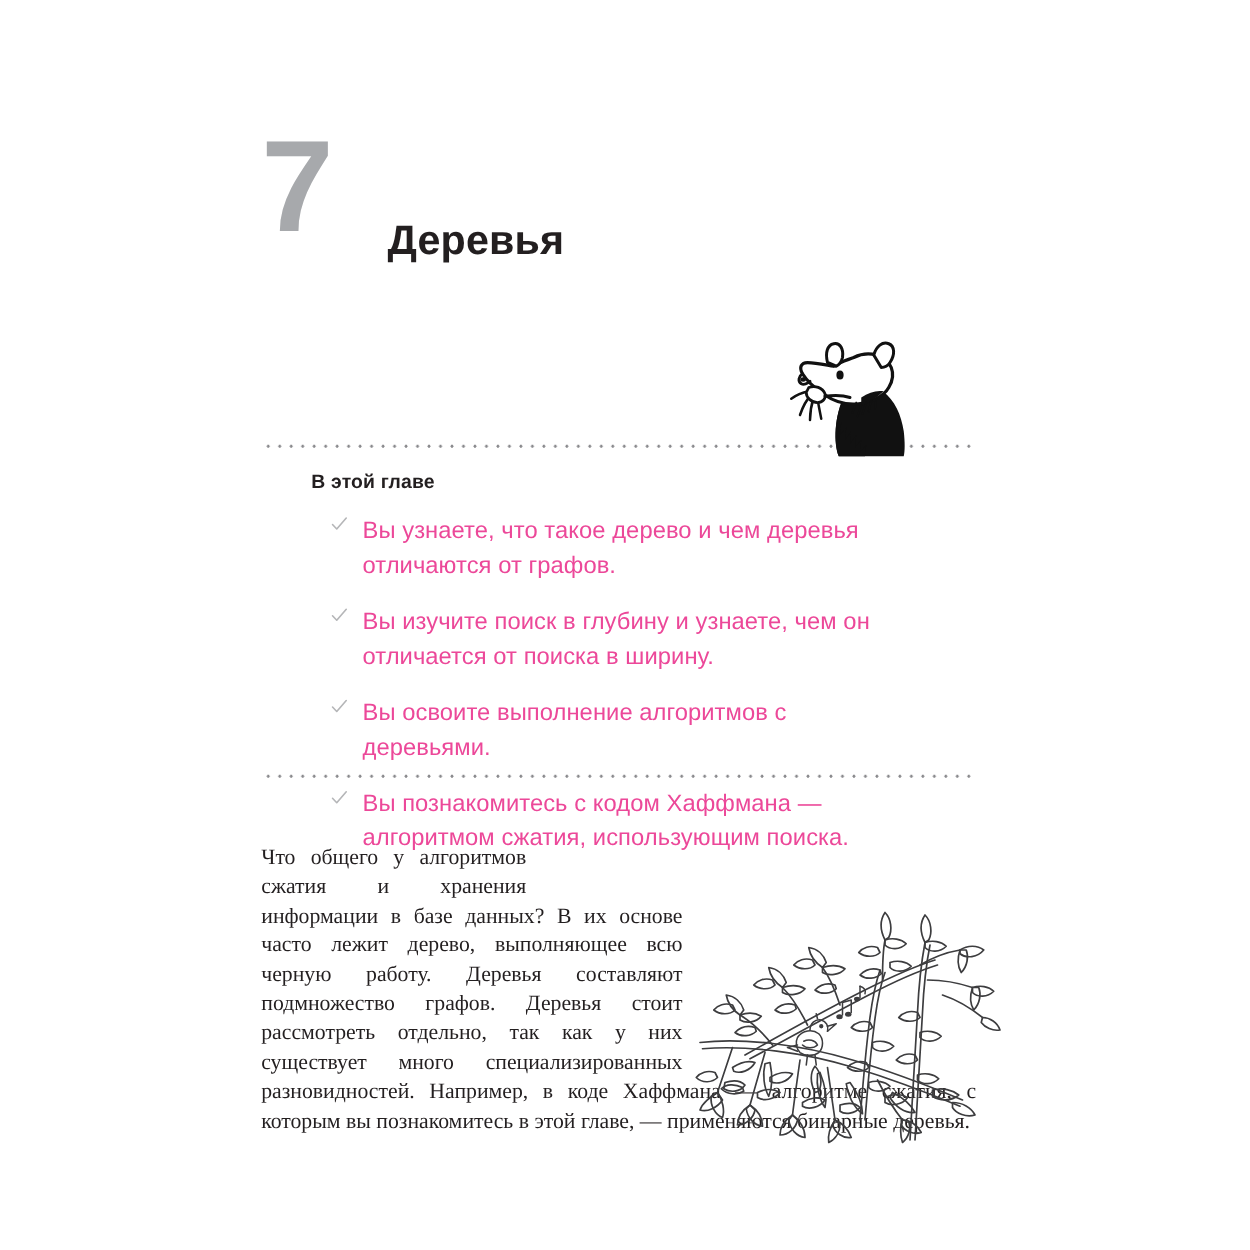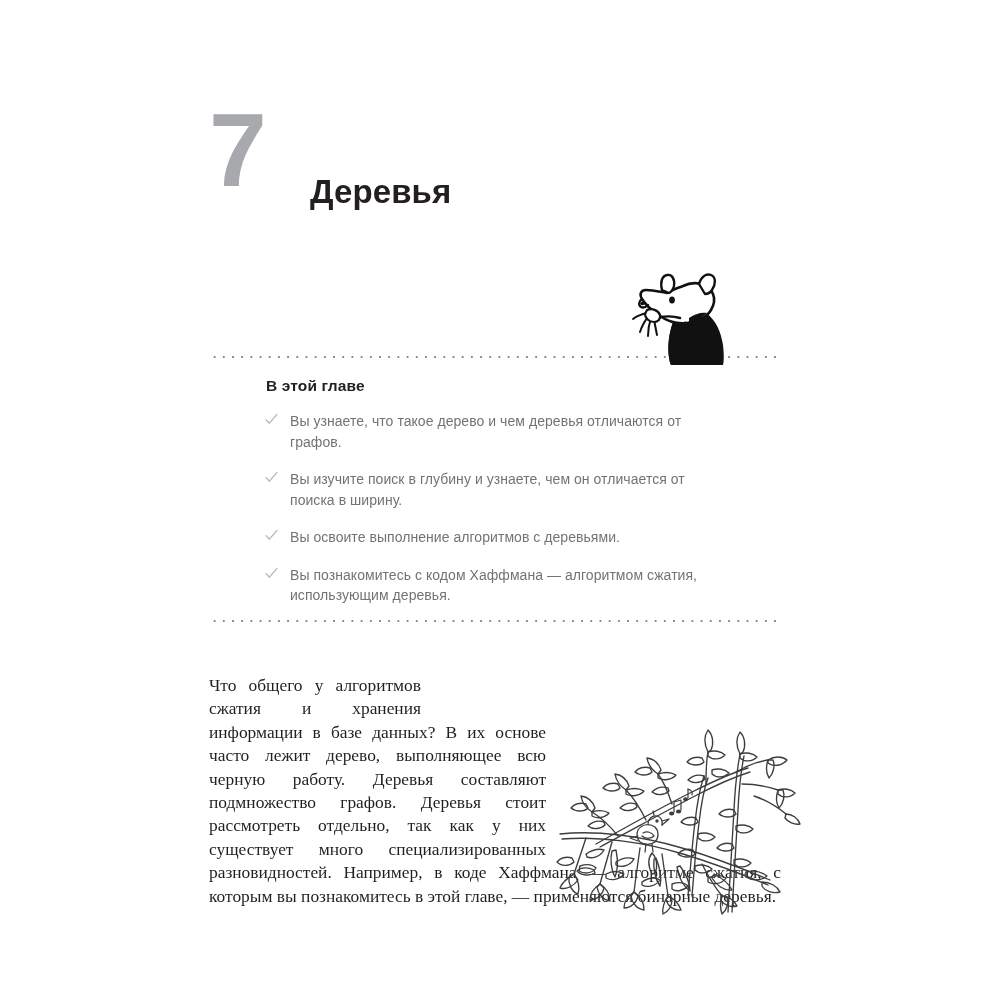--- a/index.html
+++ b/index.html
@@ -86,35 +86,35 @@
     left: 249px;
     top: 377px;
     width: 470px;
   }
   .inchapter-heading {
     font-family: "Liberation Sans", sans-serif;
     font-size: 15.5px;
     font-weight: 700;
     color: #231f20;
     letter-spacing: 0.15px;
-    margin: 0 0 16px 17px;
+    margin: 0 0 16px 0;
   }
   .bullet-list {
     list-style: none;
     margin: 0;
     padding: 0;
   }
   .bullet-item {
     position: relative;
     padding-left: 41px;
     margin-bottom: 17px;
     font-family: "Liberation Sans", sans-serif;
-    font-size: 14px;
+    font-size: 19px;
     line-height: 1.47;
-    color: #737373;
+    color: #ec4899;
     letter-spacing: 0.05px;
   }
   .bullet-item:last-child { margin-bottom: 0; }
   .check-icon {
     position: absolute;
     left: 16px;
     top: 2px;
     width: 13px;
     height: 13px;
     color: #b5b6b8;
@@ -246,21 +246,21 @@
           </svg>
         </span>
         <span>Вы освоите выполнение алгоритмов с деревьями.</span>
       </li>
       <li class="bullet-item">
         <span class="check-icon">
           <svg viewBox="0 0 13 13" width="13" height="13" xmlns="http://www.w3.org/2000/svg" aria-hidden="true">
             <path d="M1 6.6 L4.4 10.2 L12 1.4" fill="none" stroke="currentColor" stroke-width="1.3" stroke-linecap="round" stroke-linejoin="round"></path>
           </svg>
         </span>
-        <span>Вы познакомитесь с кодом Хаффмана — алгоритмом сжатия, использующим деревья.</span>
+        <span>Вы познакомитесь с кодом Хаффмана — алгоритмом сжатия, использующим поиска.</span>
       </li>
     </ul>
   </section>
 
   <div class="dotted-rule rule-bottom"></div>
 
   <div class="body-copy">
     <div class="para-wrap">
       <span class="float-shape shape-a"></span>
       <span class="float-shape shape-b"></span>

